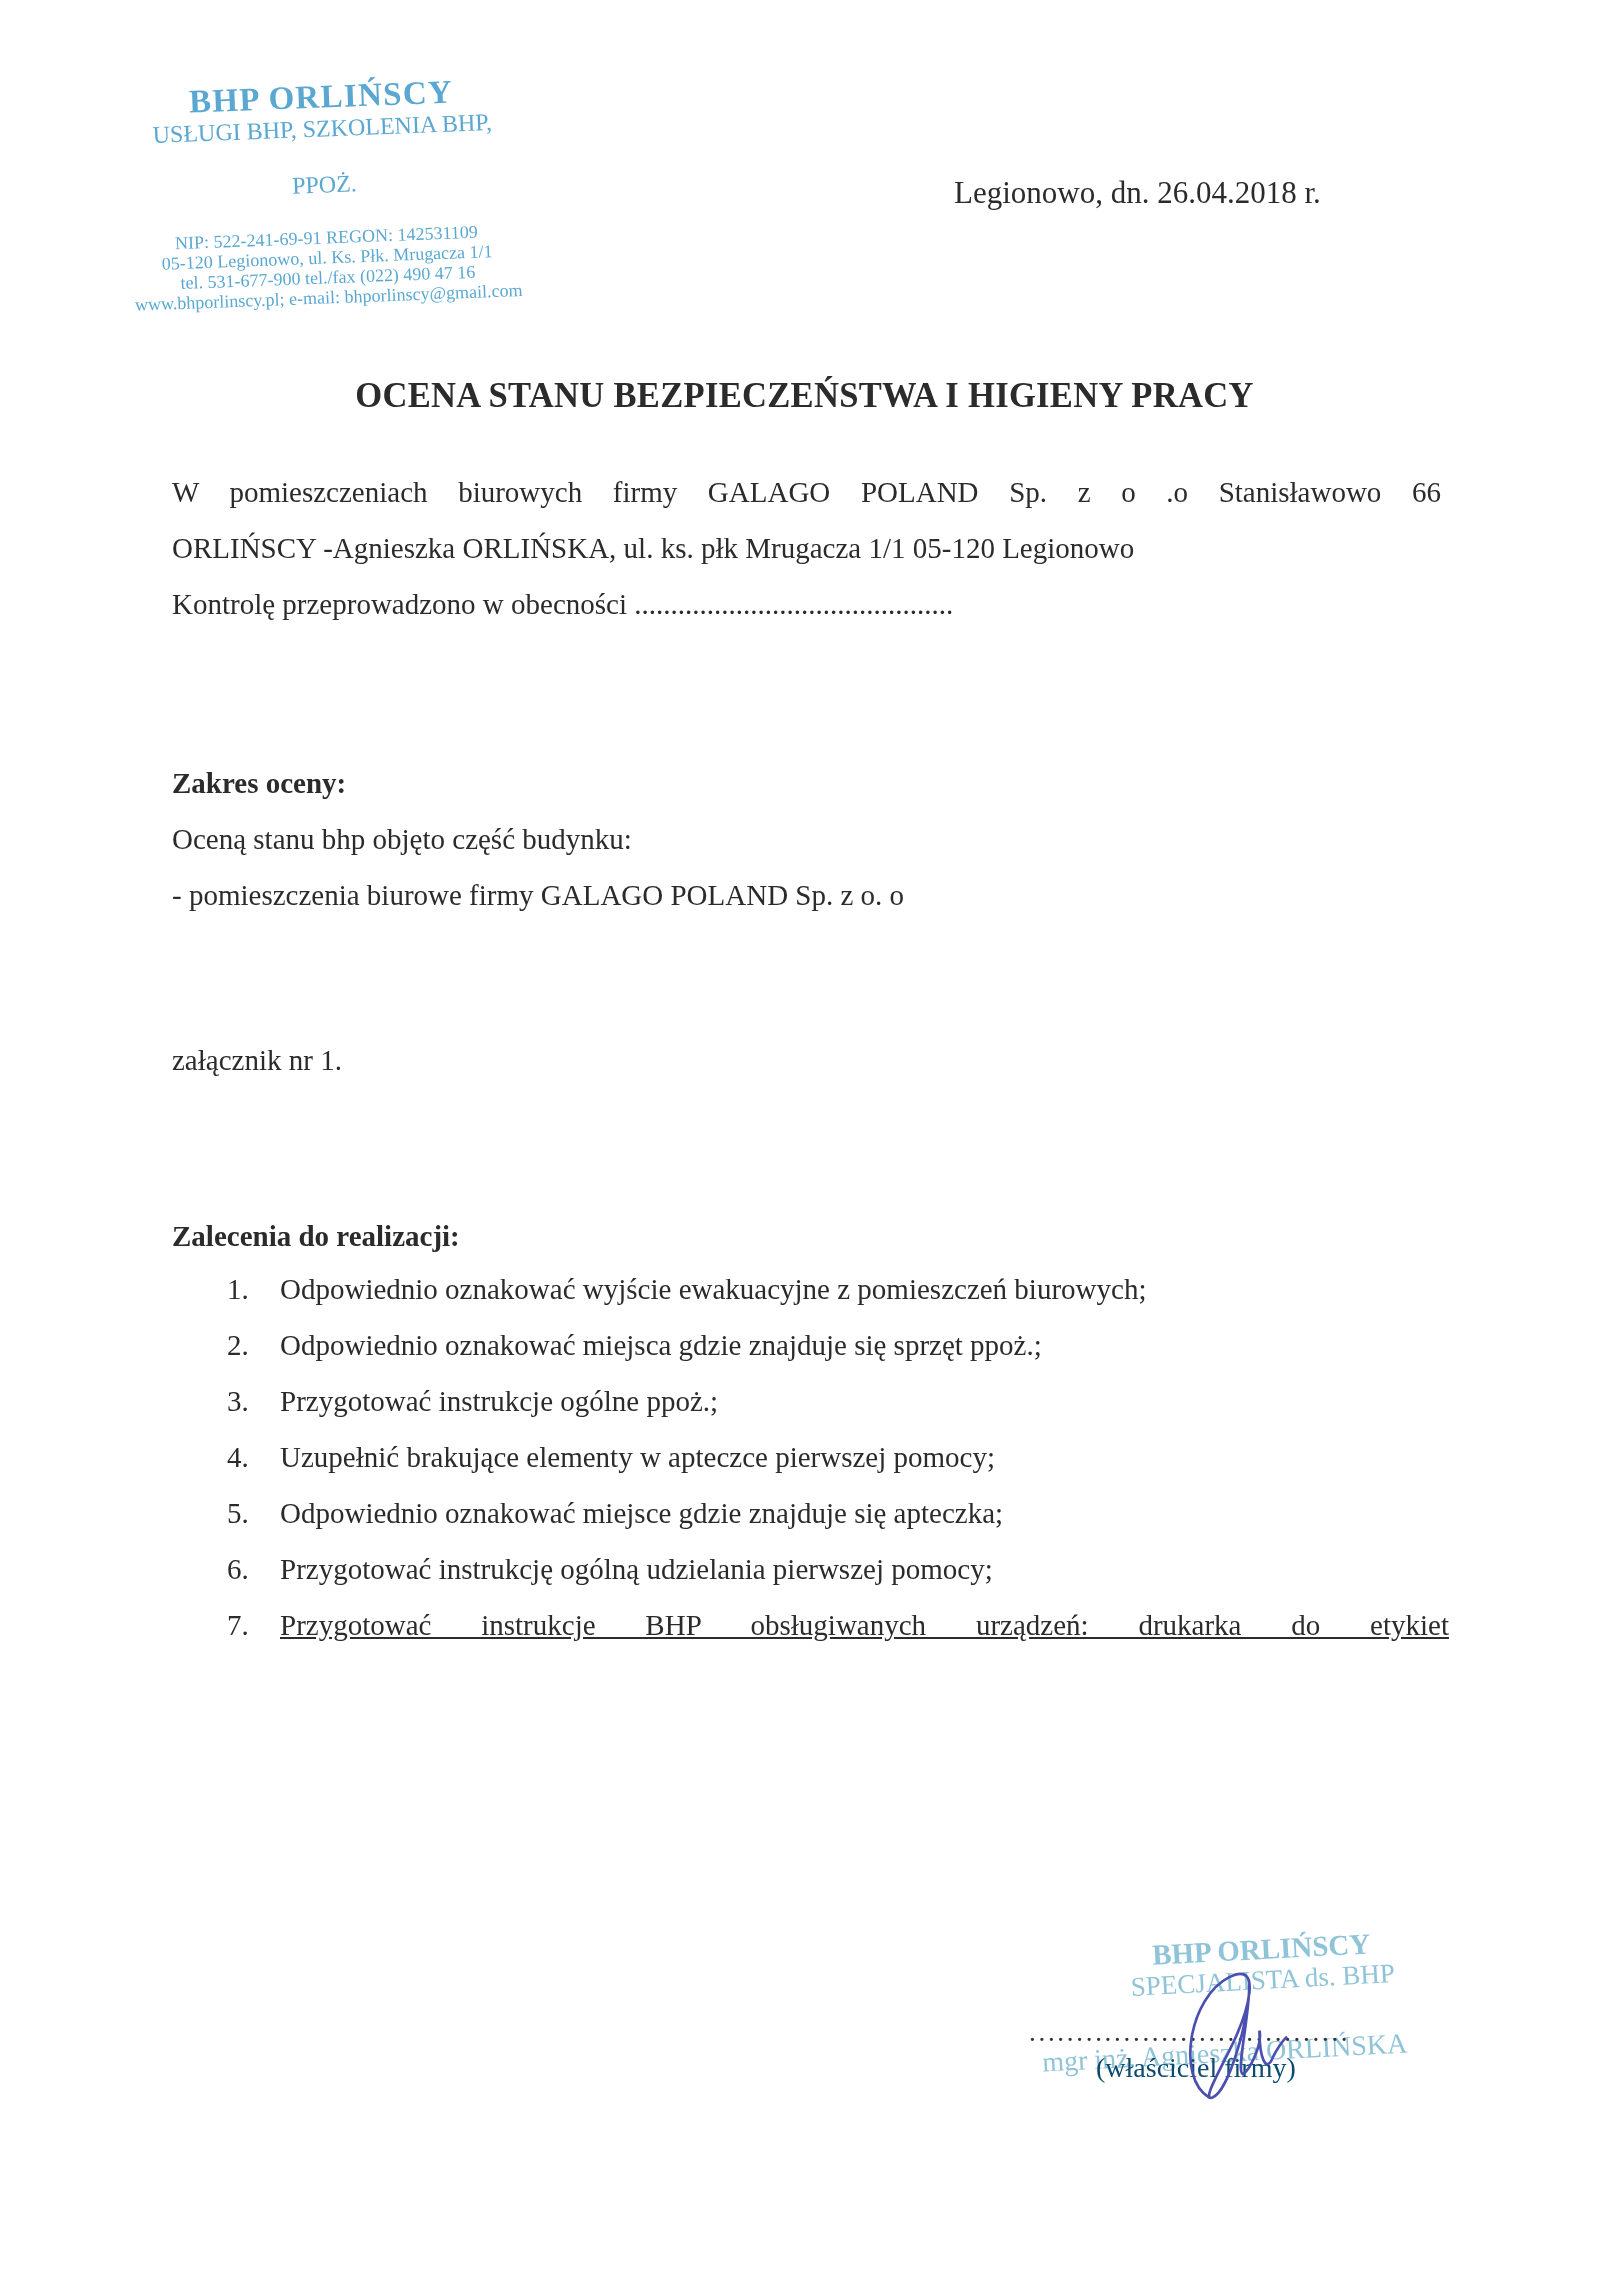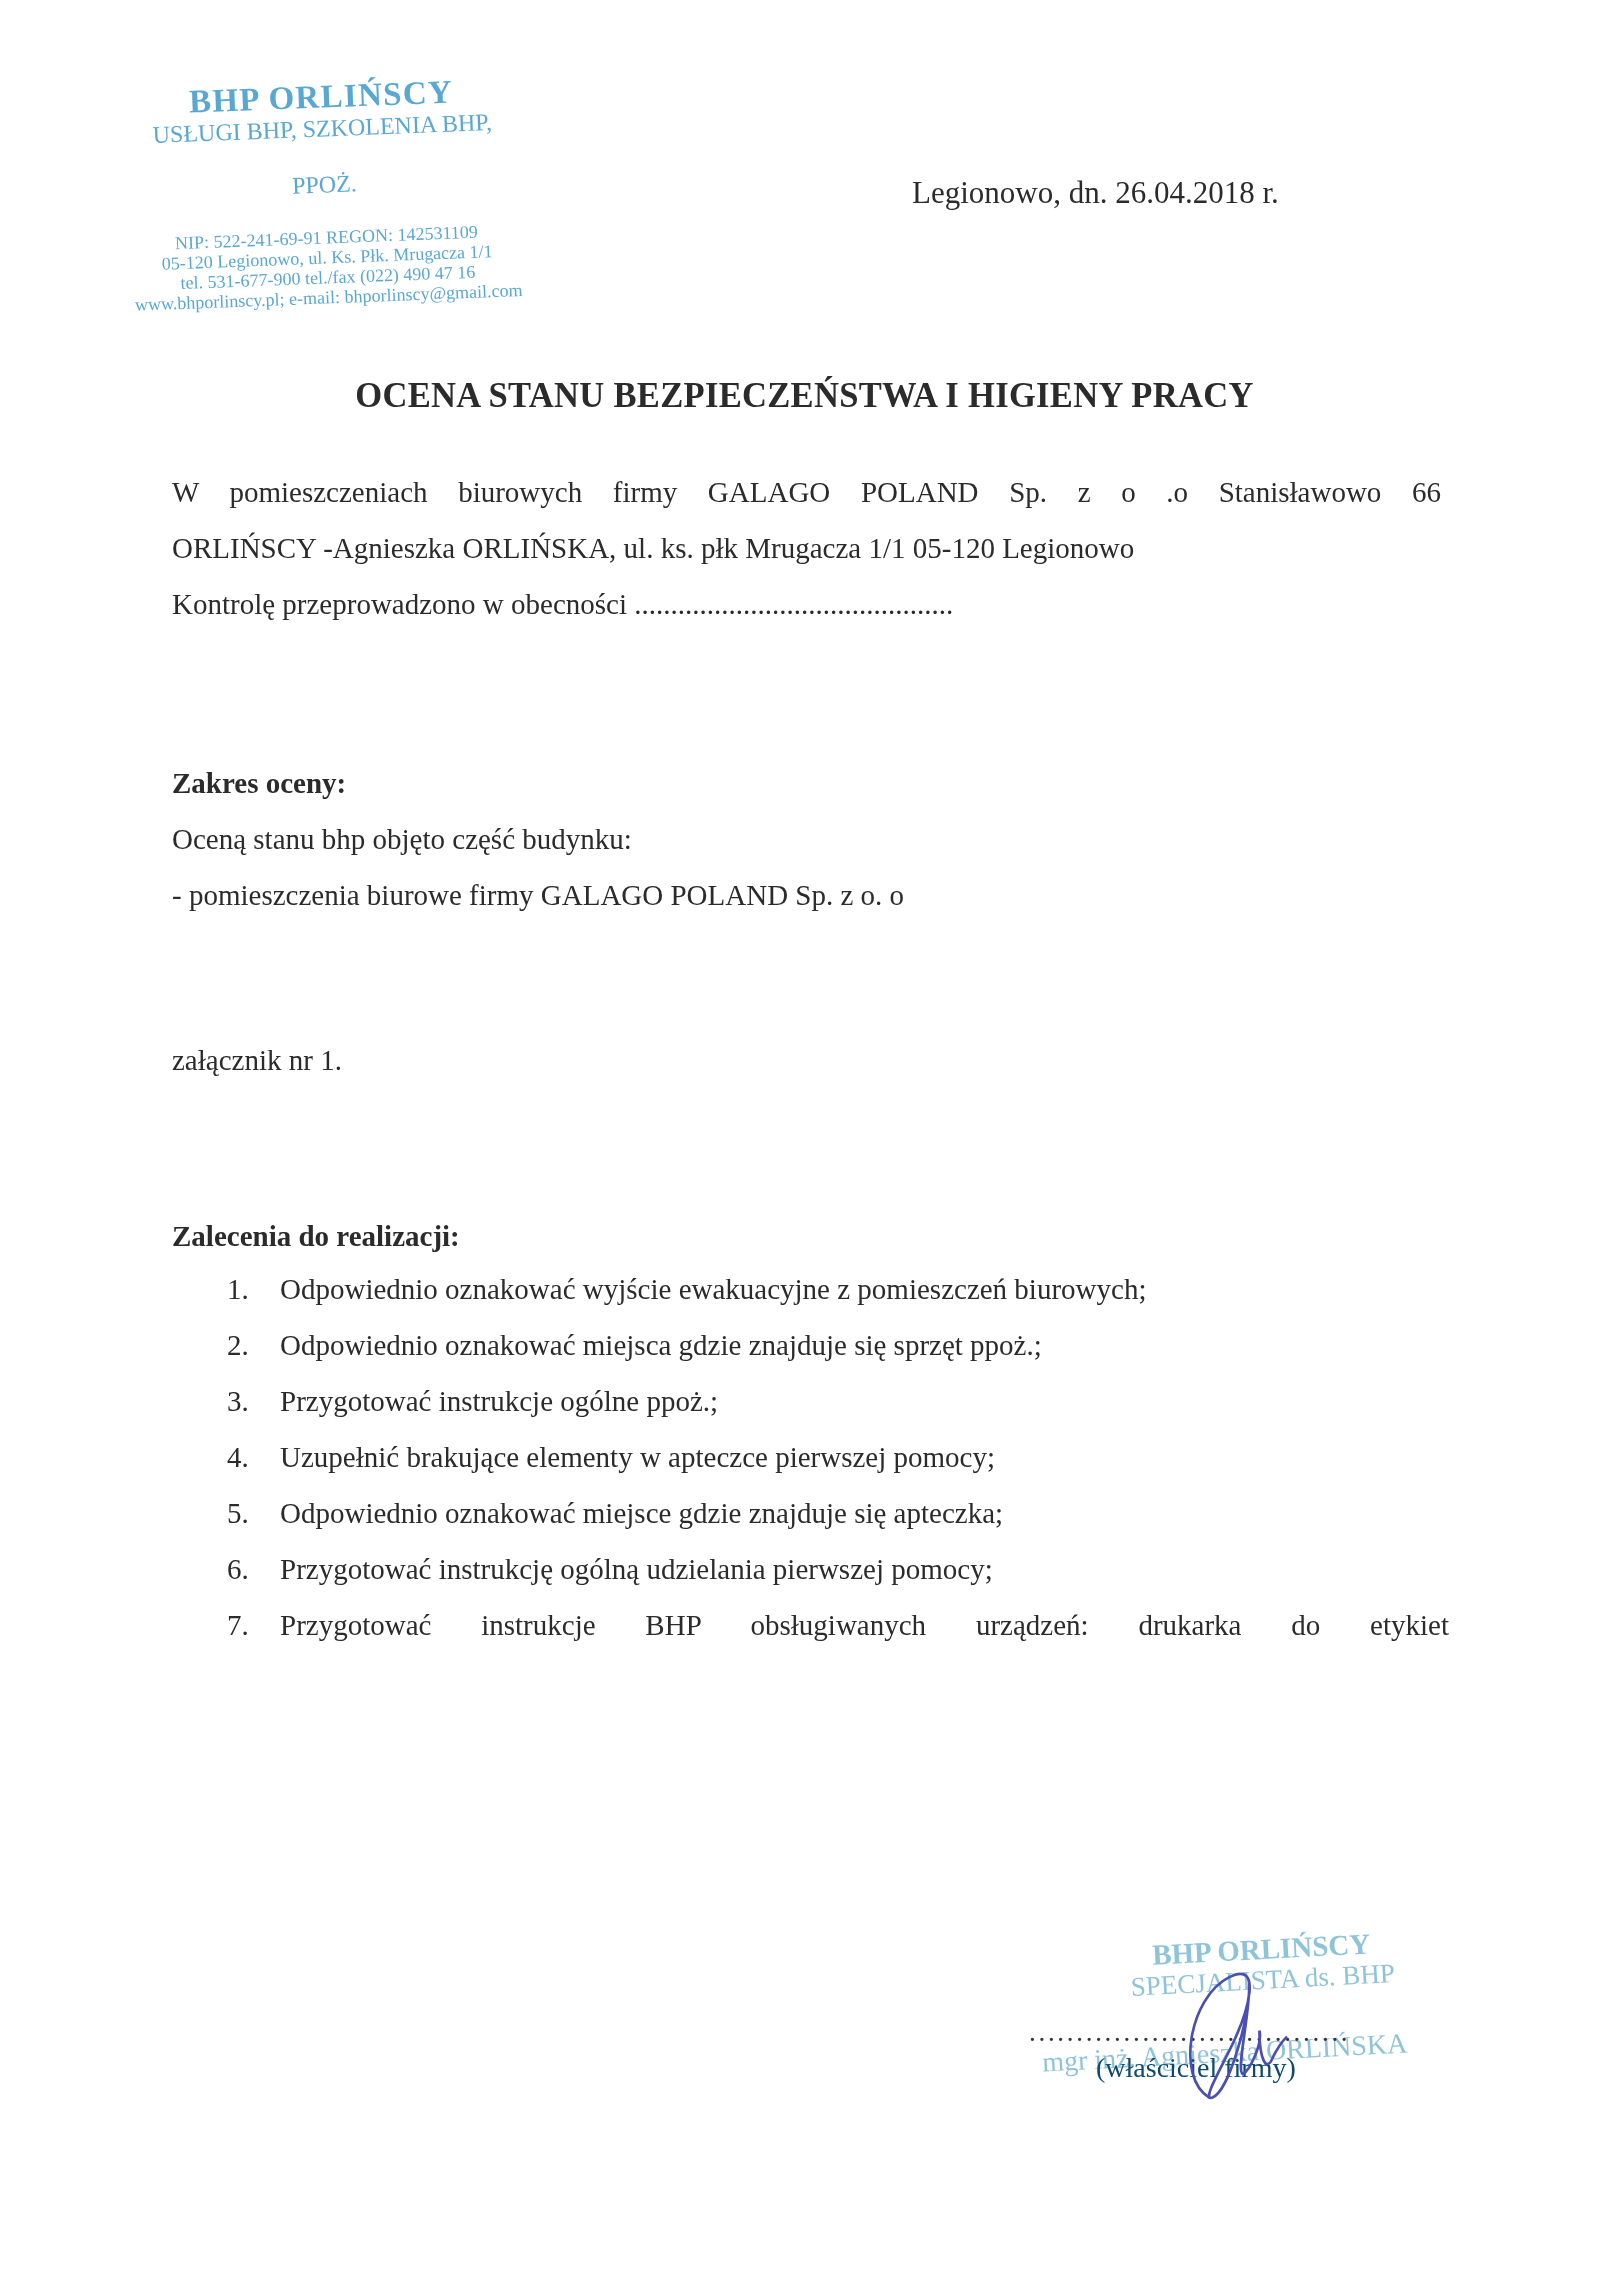--- a/index.html
+++ b/index.html
@@ -6,35 +6,35 @@
   body { width: 1609px; height: 2295px; position: relative; overflow: hidden;
          font-family: "Liberation Serif", "DejaVu Serif", serif; color: #2b2b2b; }
   .abs { position: absolute; }
 
   
   .stamp { color: #5aa8d2; text-align: center; transform: rotate(-2.2deg); transform-origin: left top; }
   .stamp .name { font-size: 33px; font-weight: bold; letter-spacing: 1.3px; }
   .stamp .line { font-size: 24px; line-height: 27px; }
   .stamp .small { font-size: 18px; line-height: 20px; }
 
-  .date { left: 912px; top: 175px; font-size: 31px; }
+  .date { left: 954px; top: 175px; font-size: 31px; }
 
   .title { left: 0; width: 1609px; top: 374px; text-align: center; font-size: 36px; font-weight: bold;
            letter-spacing: 0.3px; transform: scaleX(0.96); }
 
   .para { left: 172px; width: 1269px; font-size: 29px; }
   .jline { display: block; text-align: justify; text-align-last: justify; white-space: nowrap; height: 56px; line-height: 56px; }
   .line { display: block; height: 56px; line-height: 56px; white-space: nowrap; }
 
   .heading { font-weight: bold; font-size: 29px; }
   .list { left: 227px; width: 1222px; font-size: 29px; }
   .li { display: flex; height: 56px; line-height: 56px; white-space: nowrap; }
   .li .num { width: 53px; flex: none; }
   .li .txt { flex: 1; }
-  .li.just .txt { text-align: justify; text-align-last: justify; }
+  .li.just .txt { text-align: justify; text-align-last: justify; text-decoration: underline; }
   .li.cont { padding-left: 53px; }
 
   .sig { left: 1029px; top: 1977px; width: 401px; }
   .sig .dots { font-size: 27px; letter-spacing: 2.7px; color: #333; white-space: nowrap; }
   .sig .role { font-size: 28px; margin-left: 67px; margin-top: 4px; color: #0c4a6e; }
   .stamp2 { color: #8fc4d8; font-size: 27px; line-height: 31px; transform: rotate(-3deg); }
   .signature { left: 1102px; top: 1957px; }
 </style>
 </head>
 <body>

